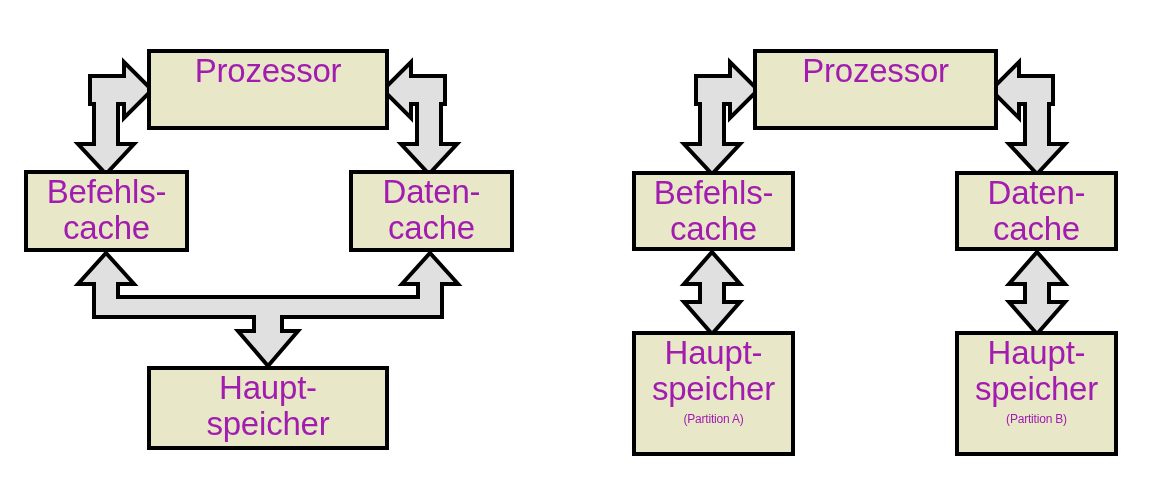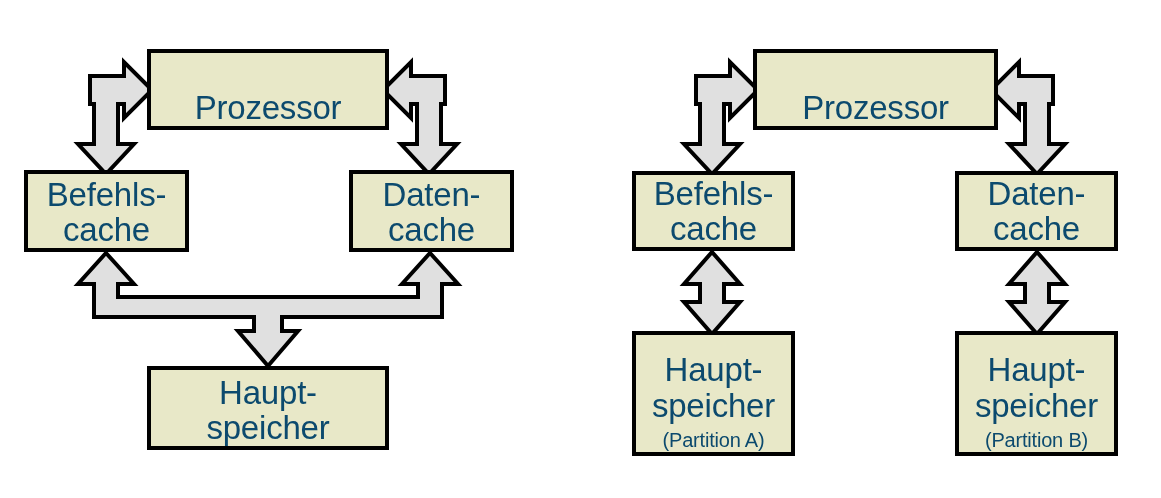--- a/index.html
+++ b/index.html
@@ -34,32 +34,32 @@
     stroke-linejoin: miter;
   }
   .node-box {
     position: absolute;
     box-sizing: border-box;
     background: #e8e8c8;
     border: 4px solid #000000;
     display: flex;
     flex-direction: column;
     align-items: center;
-    justify-content: flex-end;
+    justify-content: flex-start;
     text-align: center;
-    color: #0c4a6e;
+    color: #a21caf;
     line-height: 1.08;
   }
   .node-label {
     font-size: 33px;
     white-space: pre-line;
     letter-spacing: -0.2px;
   }
   .node-sublabel {
-    font-size: 20px;
+    font-size: 12px;
     margin-top: 7px;
     letter-spacing: -0.2px;
   }
 </style>
 </head>
 <body>
 
 <div id="canvas">
 
   <svg class="layer" viewBox="0 0 1161 498">

